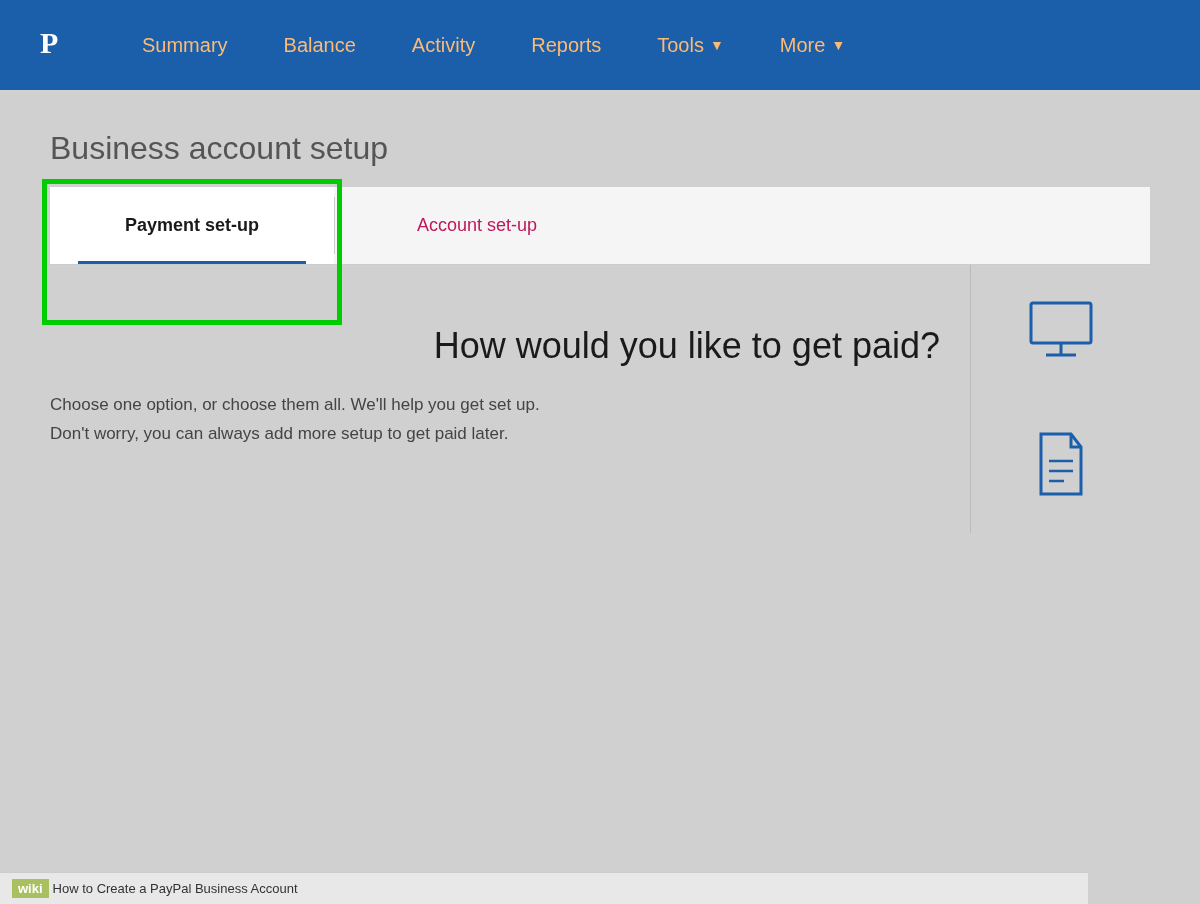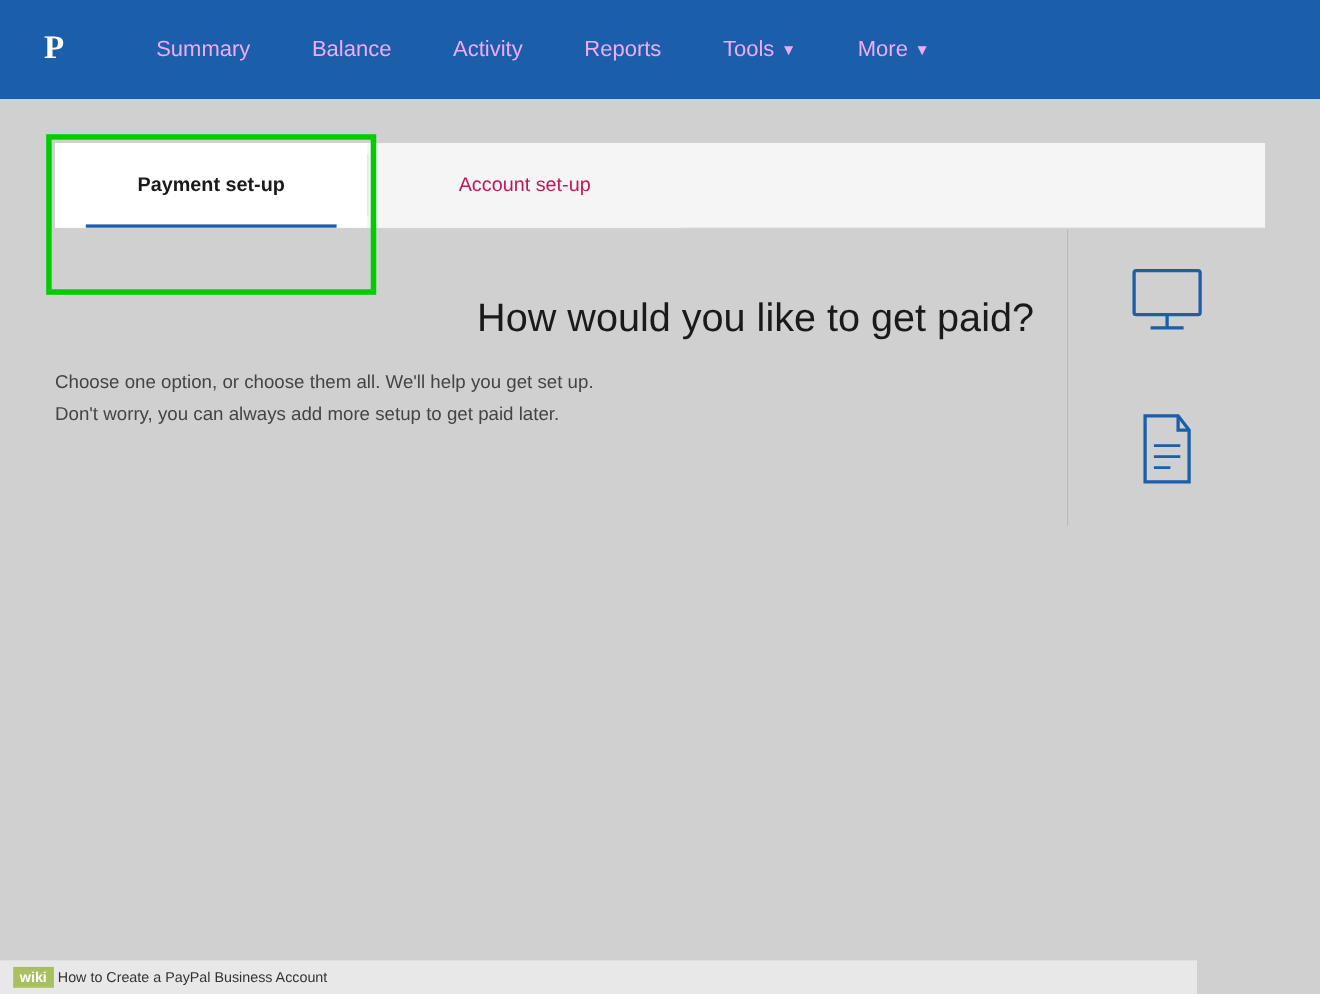--- a/index.html
+++ b/index.html
@@ -27,21 +27,21 @@
       width: 44px;
       height: 44px;
     }
     .nav-items {
       display: flex;
       align-items: center;
       gap: 0;
       flex: 1;
     }
     .nav-item {
-      color: #f0abfc;
+      color: #fdba74;
       font-size: 20px;
       font-weight: 400;
       padding: 0 28px;
       height: 90px;
       display: flex;
       align-items: center;
       cursor: pointer;
       text-decoration: none;
       white-space: nowrap;
     }
@@ -228,20 +228,21 @@
     <a class="nav-item">
       <span class="nav-item-with-arrow">
         <span>More</span>
         <span class="chevron-down">▼</span>
       </span>
     </a>
   </div>
 </nav>
 
 <div class="main-content">
+  <h1 class="page-title">Business account setup</h1>
 
   <div class="tabs-wrapper">
 
     <div class="green-highlight"></div>
 
     <div class="tabs-container">
       <div class="tab tab-active">Payment set-up</div>
       <div class="tab-divider"></div>
       <div class="tab tab-inactive">Account set-up</div>
     </div>

